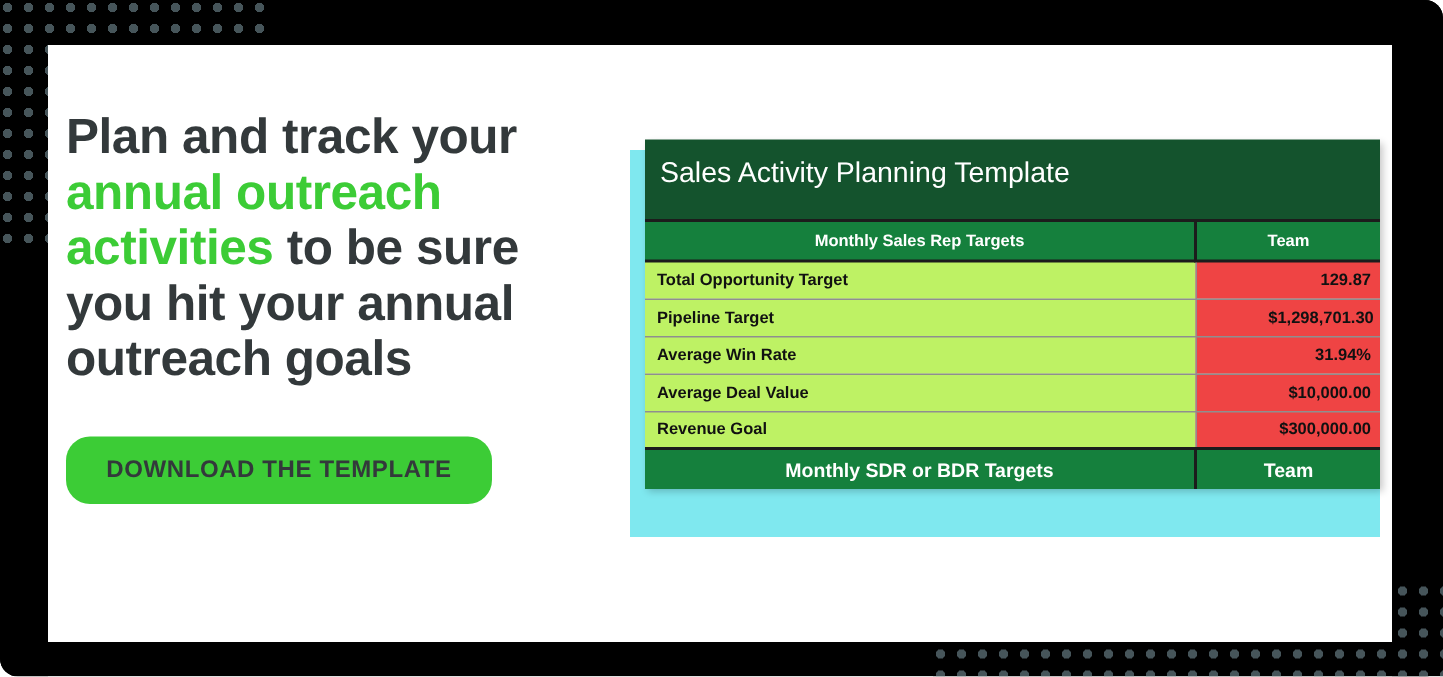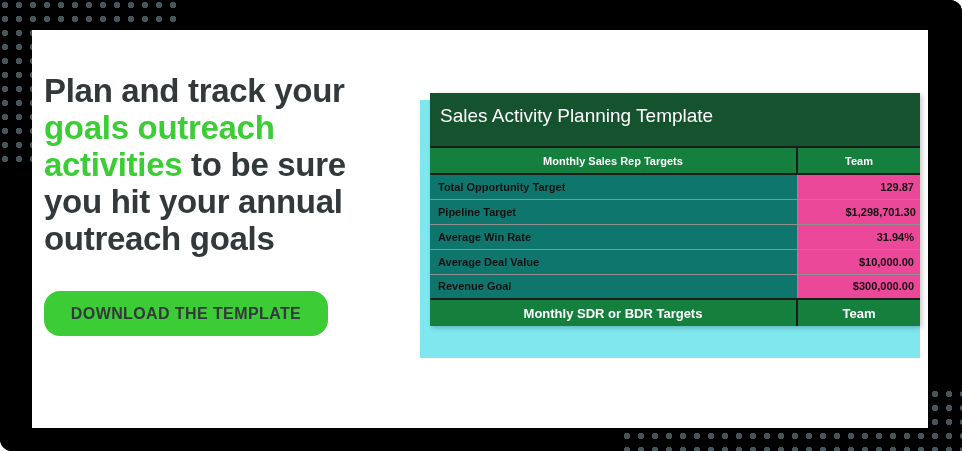--- a/index.html
+++ b/index.html
@@ -160,29 +160,29 @@
   table.grid th.col-team {
     border-right: none;
   }
   table.grid td.label {
     color: #111111;
     font-weight: bold;
     text-align: left;
     padding-left: 8px;
     border-bottom: 1px solid #8f8f8f;
     border-right: 1px solid #8f8f8f;
-    background: #0f766e;
+    background: #bef264;
   }
   table.grid td.value {
     color: #111111;
     font-weight: bold;
     text-align: right;
     padding-right: 6px;
     border-bottom: 1px solid #8f8f8f;
-    background: #ec4899;
+    background: #ef4444;
     padding-left: 48px;
   }
   table.grid tr.last-data td {
     border-bottom: 2px solid #1c1c1c;
   }
   table.grid tr.section-head th {
     border-bottom: none;
     font-size: 13px;
     height: 27px;
   }
@@ -197,21 +197,21 @@
   <div class="black-top"></div>
   <div class="black-left"></div>
   <div class="black-right"></div>
   <div class="black-bottom"></div>
   <div class="dotgrid dots-topleft"></div>
   <div class="dotgrid dots-bottomright"></div>
 
   <div class="card"></div>
 
   <div class="promo">
-    <h1 class="headline"><span>Plan and track your </span><span class="hl-accent">goals outreach activities</span><span> to be sure you hit your annual outreach goals</span></h1>
+    <h1 class="headline"><span>Plan and track your </span><span class="hl-accent">annual outreach activities</span><span> to be sure you hit your annual outreach goals</span></h1>
     <button class="cta-button">DOWNLOAD THE TEMPLATE</button>
   </div>
 
   <div class="cyan-accent"></div>
 
   <div class="sheet">
     <div class="sheet-title"><span>Sales Activity Planning Template</span></div>
 
     <table class="grid">
       <colgroup>

